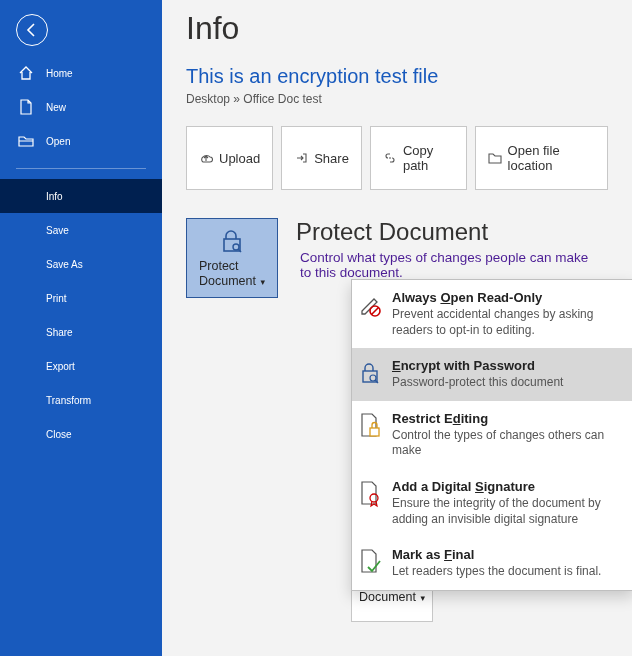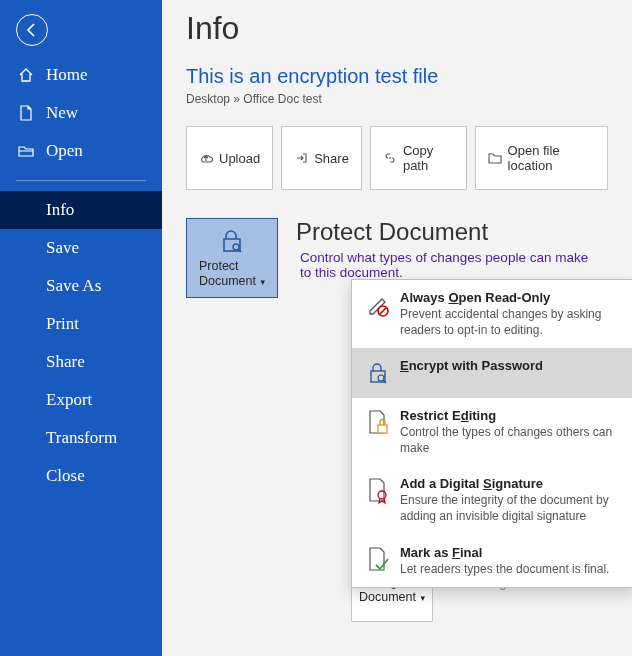--- a/index.html
+++ b/index.html
@@ -34,22 +34,21 @@
     display: flex;
     align-items: center;
     justify-content: center;
     cursor: pointer;
   }
   .nav-item {
     display: flex;
     align-items: center;
     padding: 9px 18px;
     cursor: pointer;
-    font-size: 17px;
-    font-family: Liberation Serif, serif;
+    font-size: 10px;
   }
   .nav-item.selected {
     background: #002050;
   }
   .nav-icon {
     width: 16px; height: 16px;
     margin-right: 12px;
     display: inline-flex;
     align-items: center;
     justify-content: center;
@@ -146,21 +145,21 @@
     width: 283px;
     background: #fff;
     border: 1px solid #bfbfbf;
     box-shadow: 0 6px 14px rgba(0,0,0,0.18);
     z-index: 10;
   }
   .menu-item {
     display: flex;
     align-items: flex-start;
     gap: 10px;
-    padding: 10px 14px;
+    padding: 10px 6px;
     cursor: pointer;
   }
   .menu-item.hover {
     background: #d7d7d7;
   }
   .mi-icon {
     width: 24px; height: 30px;
     display: flex;
     align-items: center;
     justify-content: center;
@@ -356,20 +355,21 @@
         <span class="mi-icon">
           <svg width="24" height="28" viewBox="0 0 24 28">
             <path d="M7 12 V9 A4 4 0 0 1 15 9 V12" stroke="#2b579a" stroke-width="1.4" fill="none"></path>
             <rect x="5" y="12" width="14" height="11" stroke="#2b579a" stroke-width="1.4" fill="none"></rect>
             <circle cx="15" cy="19" r="3" stroke="#2b579a" stroke-width="1.2" fill="none"></circle>
             <line x1="17" y1="21" x2="20" y2="24" stroke="#2b579a" stroke-width="1.4"></line>
           </svg>
         </span>
         <div>
           <div class="mi-title"><u>E</u>ncrypt with Password</div>
+          <div class="mi-desc">Password-protect this document</div>
         </div>
       </div>
 
       <div class="menu-item">
         <span class="mi-icon">
           <svg width="24" height="30" viewBox="0 0 24 30">
             <path d="M4 3 H14 L18 7 V25 H4 Z" stroke="#555" stroke-width="1.2" fill="none"></path>
             <rect x="12" y="17" width="9" height="8" stroke="#d99b1e" stroke-width="1.3" fill="#fff"></rect>
             <path d="M14 17 V14 A2.5 2.5 0 0 1 19 14 V17" stroke="#d99b1e" stroke-width="1.3" fill="none"></path>
           </svg>

